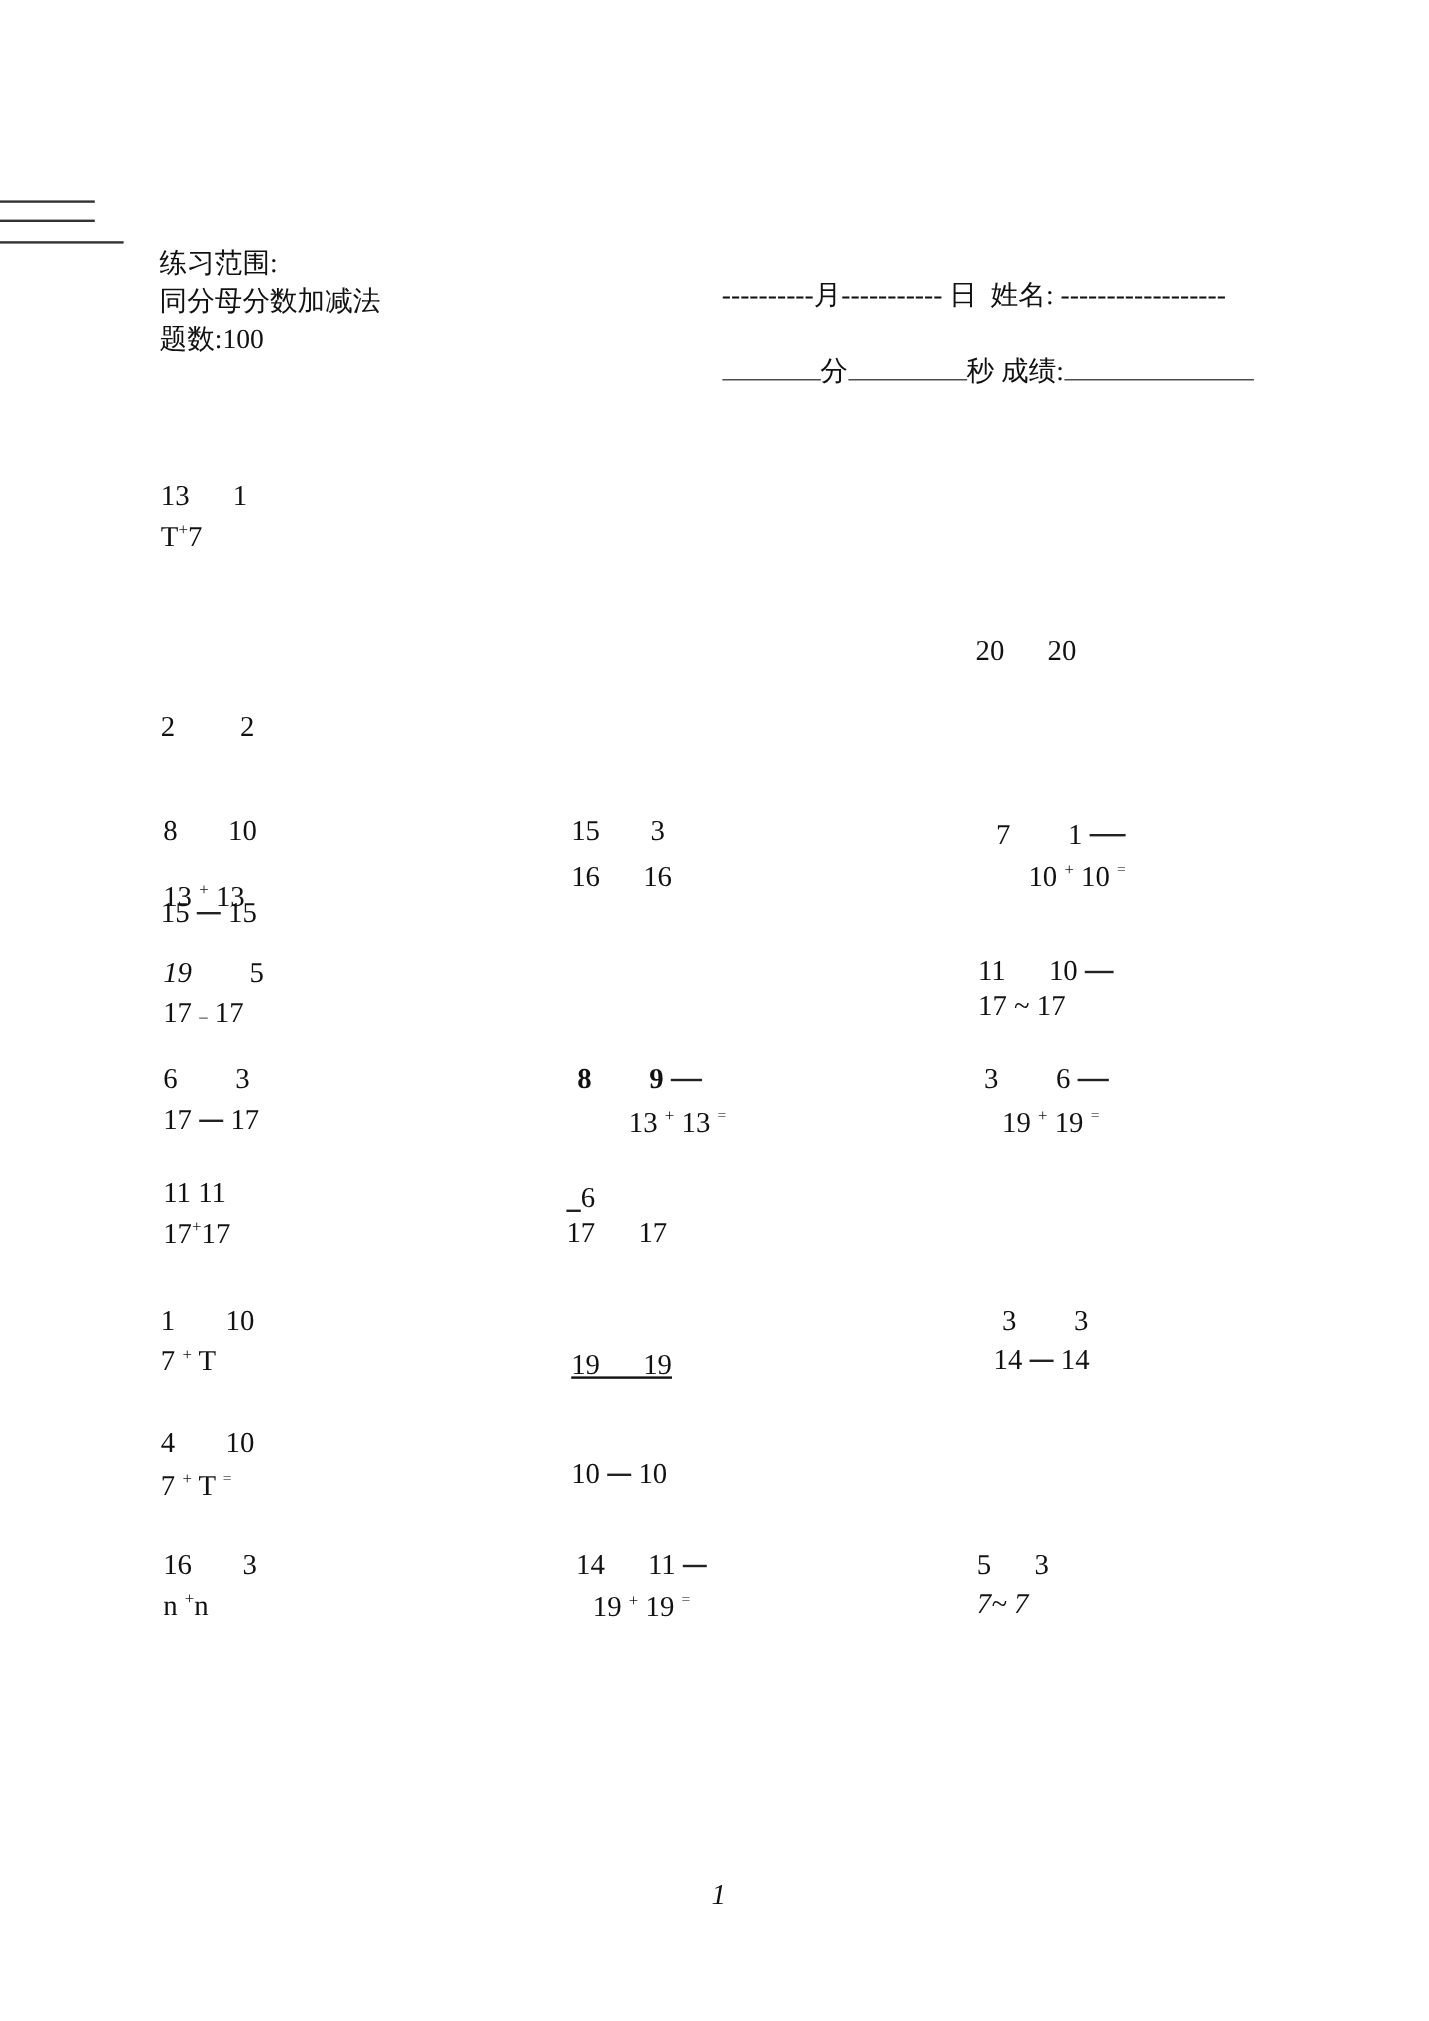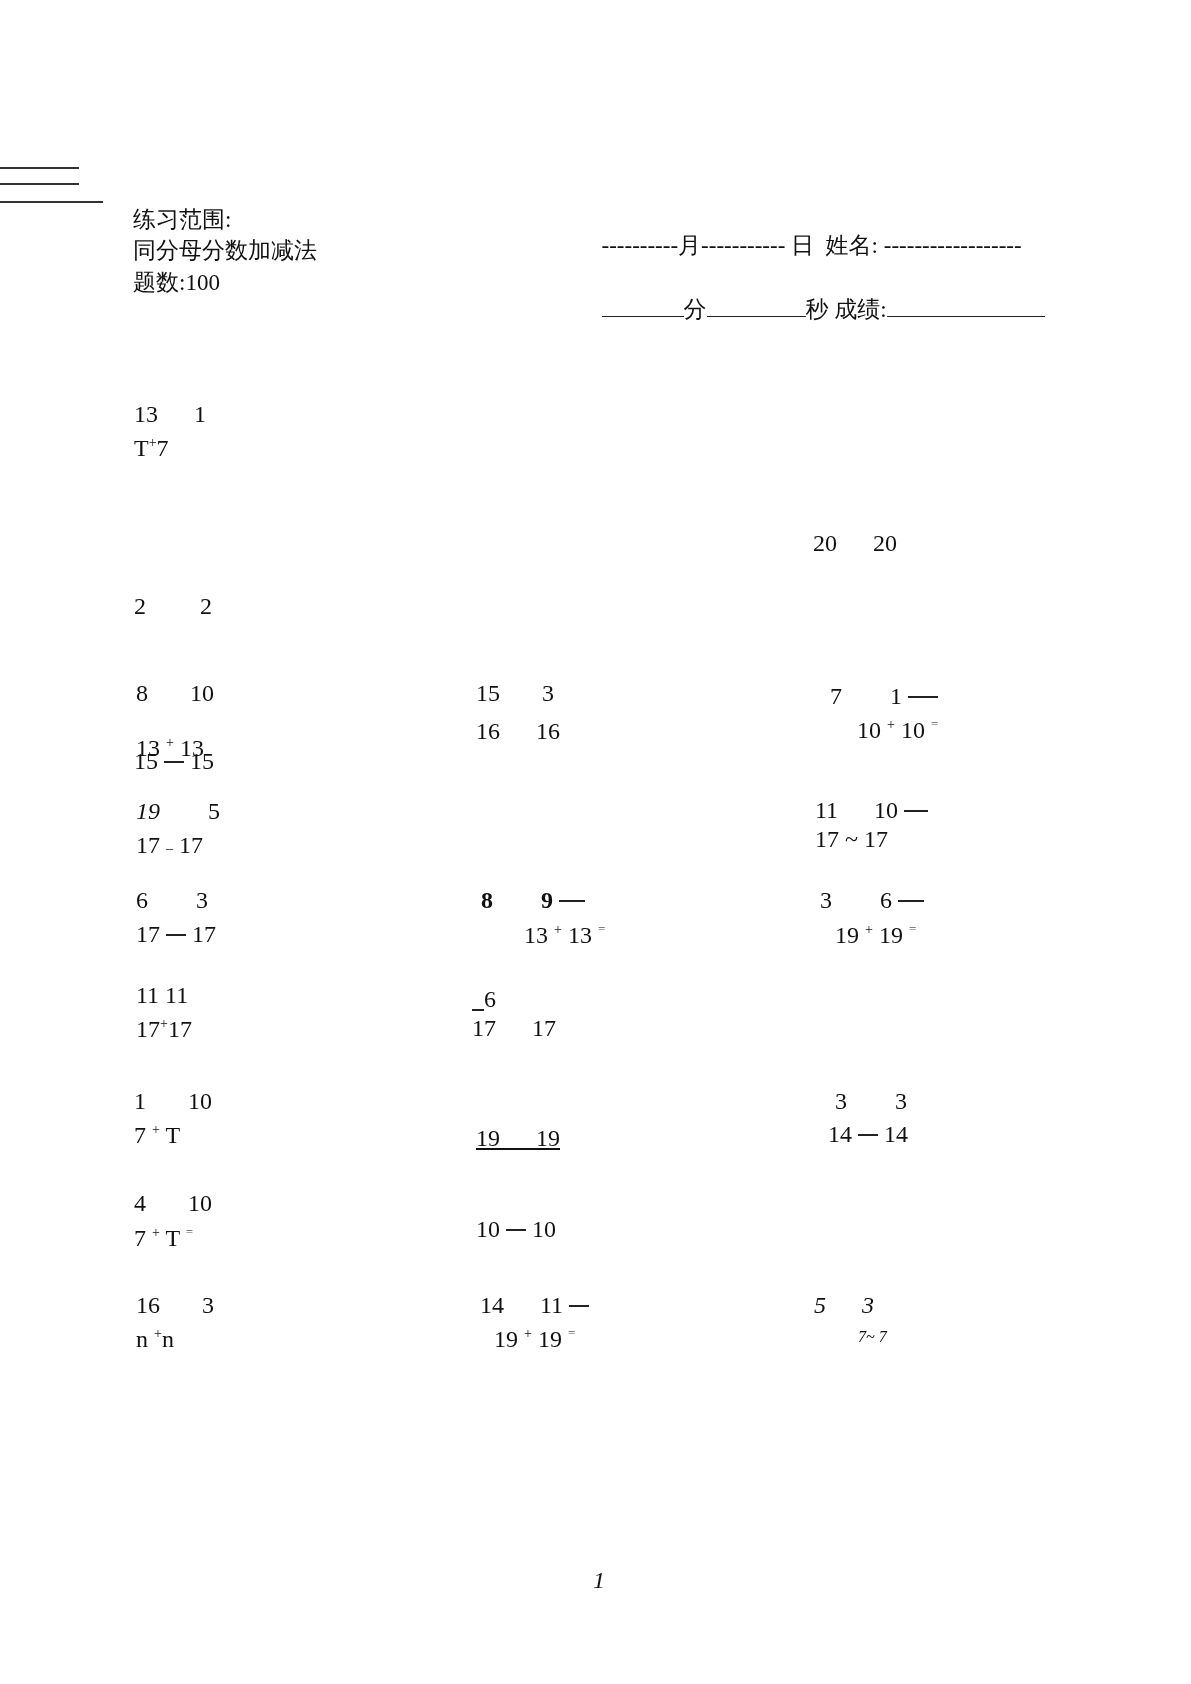--- a/index.html
+++ b/index.html
@@ -88,16 +88,16 @@
 <div class="abs num" style="left:134px; top:1219px;"><span>7</span> <span class="sup">+</span> <span>T</span> <span class="eq">=</span></div>
 
 <div class="abs num" style="left:476px; top:1216px;"><span>10</span> <span class="blank" style="width:20px;"></span> <span>10</span></div>
 
 <div class="abs num" style="left:136px; top:1292px;">16       3</div>
 <div class="abs num" style="left:136px; top:1321px;"><span>n</span> <span class="sup">+</span><span>n</span></div>
 
 <div class="abs num" style="left:480px; top:1292px;"><span>14      11</span> <span class="blank" style="width:20px;"></span></div>
 <div class="abs num" style="left:494px; top:1320px;"><span>19</span> <span class="sup">+</span> <span>19</span> <span class="eq">=</span></div>
 
-<div class="abs num" style="left:814px; top:1292px;font-style:italic;">5      3</div>
-<div class="abs num it" style="left:814px; top:1324px; font-size:16px;margin-left:44px;">7~ 7</div>
+<div class="abs num" style="left:814px; top:1292px;">5      3</div>
+<div class="abs num it" style="left:814px; top:1324px; font-size:24px;">7~ 7</div>
 
 <div class="abs num it" style="left:593px; top:1567px;">1</div>
 
 </body></html>

